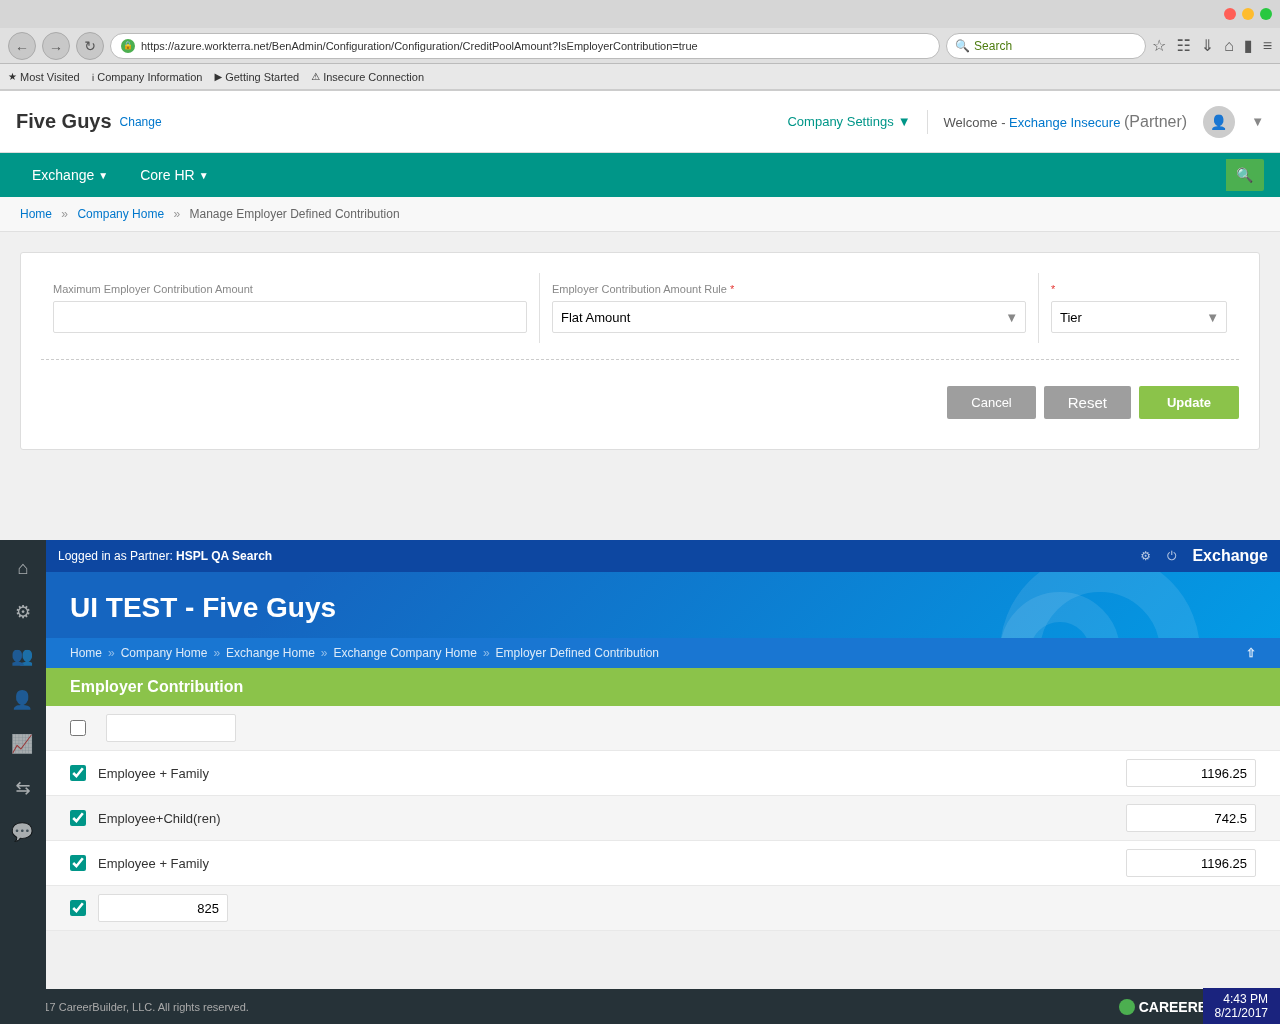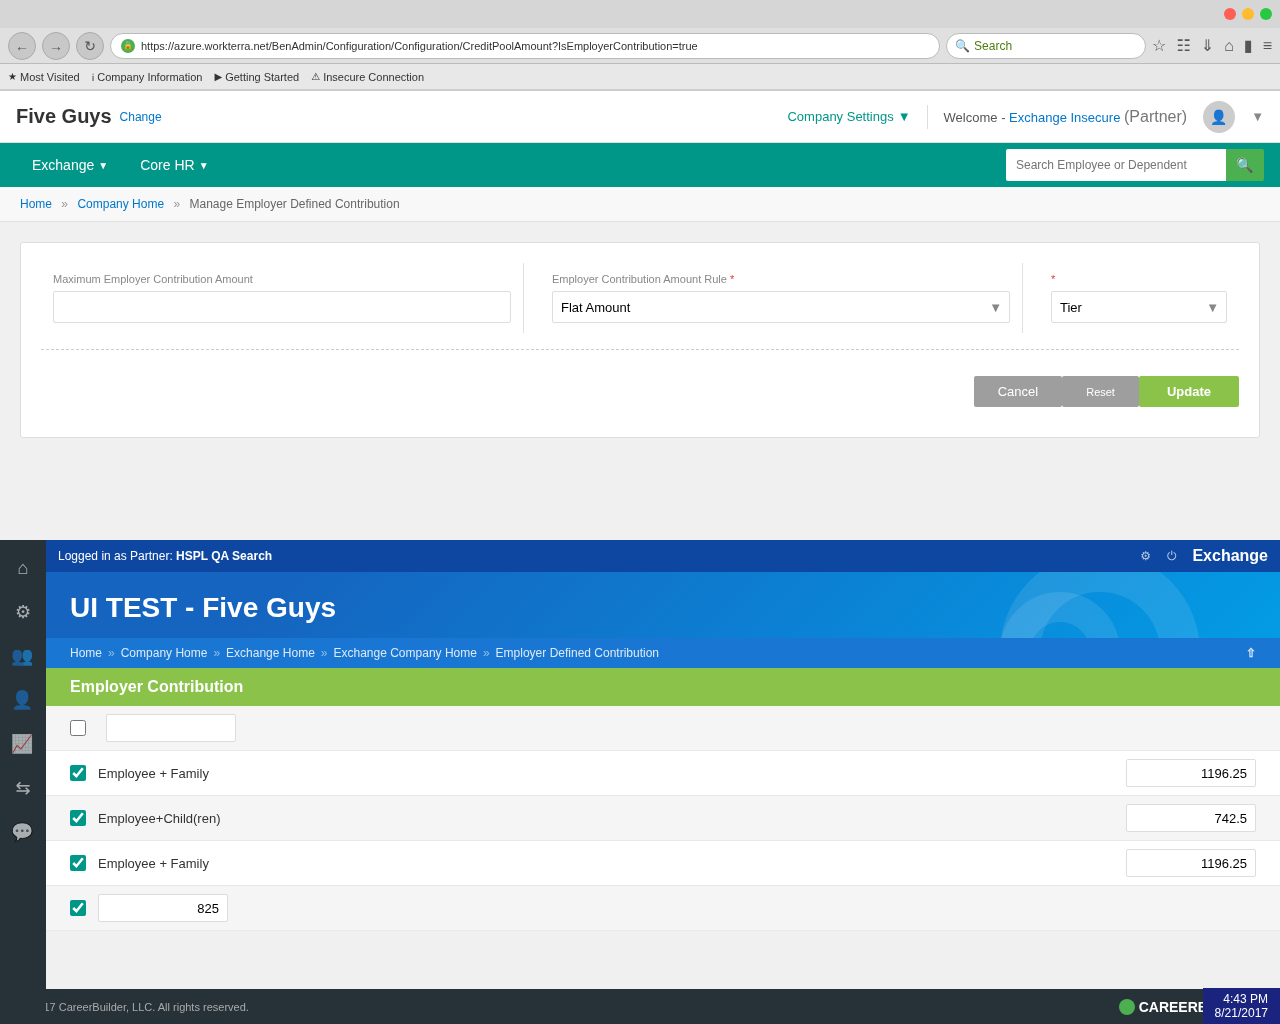--- a/index.html
+++ b/index.html
@@ -21,21 +21,21 @@
     .browser-toolbar-icons { display: flex; gap: 10px; align-items: center; color: #555; }
     .browser-toolbar-icon { font-size: 16px; cursor: pointer; }
     .bookmarks-bar { background: #e8e8e8; height: 26px; display: flex; align-items: center; padding: 0 8px; gap: 12px; border-bottom: 1px solid #ccc; font-size: 11px; color: #333; }
     .bookmark-item { display: flex; align-items: center; gap: 3px; cursor: pointer; color: #333; }
     .bookmark-icon { font-size: 10px; }
 
     
     .app-wrapper { height: calc(1024px - 90px); display: flex; flex-direction: column; }
 
     
-    .app-header { background: white; height: 52px; display: flex; align-items: center; padding: 0 16px; border-bottom: 1px solid #ddd; }
+    .app-header { background: white; height: 62px; display: flex; align-items: center; padding: 0 16px; border-bottom: 1px solid #ddd; }
     .company-name { font-size: 20px; font-weight: bold; color: #333; margin-right: 8px; }
     .change-link { color: #0077cc; font-size: 12px; cursor: pointer; }
     .header-right { margin-left: auto; display: flex; align-items: center; gap: 16px; }
     .company-settings-btn { color: #009688; font-size: 13px; display: flex; align-items: center; gap: 4px; cursor: pointer; border: none; background: none; }
     .header-divider { width: 1px; height: 24px; background: #ddd; }
     .welcome-text { font-size: 13px; color: #555; }
     .exchange-partner { color: #0077cc; cursor: pointer; }
     .partner-badge { color: #777; font-size: 16px; }
     .avatar-circle { width: 32px; height: 32px; border-radius: 50%; background: #ccc; display: flex; align-items: center; justify-content: center; font-size: 14px; color: #666; }
 
@@ -47,39 +47,39 @@
     .nav-search-btn { width: 38px; height: 32px; background: #4caf50; border: none; cursor: pointer; display: flex; align-items: center; justify-content: center; color: white; font-size: 14px; border-radius: 0 2px 2px 0; }
 
     
     .breadcrumb { padding: 10px 20px; font-size: 12px; color: #666; background: #f8f8f8; border-bottom: 1px solid #e0e0e0; }
     .breadcrumb a { color: #0077cc; cursor: pointer; text-decoration: none; }
     .breadcrumb-sep { margin: 0 6px; color: #999; }
 
     
     .main-content { flex: 1; padding: 20px; background: #f0f0f0; overflow-y: auto; }
     .form-card { background: white; border: 1px solid #ddd; border-radius: 3px; padding: 20px; margin-bottom: 20px; }
-    .form-row { display: flex; gap: 16px; }
+    .form-row { display: flex; gap: 0; }
     .form-field { flex: 1; padding: 10px 12px; border-right: 1px solid #e0e0e0; }
     .form-field:last-child { border-right: none; }
     .form-label { font-size: 11px; color: #888; margin-bottom: 6px; }
     .form-input { width: 100%; height: 32px; border: 1px solid #ddd; border-radius: 2px; padding: 0 8px; font-size: 13px; background: white; }
     .form-input::placeholder { color: #bbb; }
     .form-select-wrap { position: relative; display: flex; align-items: center; }
     .form-select { width: 100%; height: 32px; border: 1px solid #ddd; border-radius: 2px; padding: 0 8px; font-size: 13px; background: white; appearance: none; cursor: pointer; }
     .select-arrow { position: absolute; right: 8px; pointer-events: none; color: #888; }
 
     .flat-amount-section { margin-top: 0; }
     .flat-amount-field { padding: 16px 12px; border: none; }
     .flat-amount-input { width: 380px; height: 36px; border: 1px solid #ddd; border-radius: 2px; padding: 0 10px; font-size: 13px; background: white; }
 
     .dashed-divider { border: none; border-top: 1px dashed #ccc; margin: 16px 0; }
 
-    .action-buttons { display: flex; justify-content: flex-end; gap: 0; padding: 10px 0; }
+    .action-buttons { display: flex; justify-content: flex-end; gap: 8px; padding: 10px 0; }
     .btn-cancel { background: #9e9e9e; color: white; border: none; padding: 8px 24px; border-radius: 2px; font-size: 13px; cursor: pointer; }
-    .btn-reset { background: #9e9e9e; color: white; border: none; padding: 8px 24px; border-radius: 2px; font-size: 11px; cursor: pointer; }
+    .btn-reset { background: #9e9e9e; color: white; border: none; padding: 8px 24px; border-radius: 2px; font-size: 15px; cursor: pointer; }
     .btn-update { background: #8bc34a; color: white; border: none; padding: 8px 28px; border-radius: 2px; font-size: 13px; cursor: pointer; font-weight: bold; }
 
     
     .app-footer { background: #263238; color: #aaa; font-size: 11px; padding: 10px 20px; display: flex; align-items: center; justify-content: space-between; }
     .careerbuilder-logo { color: white; font-size: 14px; font-weight: bold; display: flex; align-items: center; gap: 4px; }
     .cb-dot { width: 16px; height: 16px; background: #4caf50; border-radius: 50%; display: inline-block; }
 
     
     .bottom-panel { background: #1565c0; color: white; flex-shrink: 0; }
     .bottom-panel-topbar { background: #0d47a1; height: 32px; display: flex; align-items: center; padding: 0 12px; font-size: 12px; gap: 16px; }
@@ -178,21 +178,20 @@
   <div class="nav-bar">
     <div class="nav-item">
       <span>Exchange</span>
       <span style="font-size:10px;">▼</span>
     </div>
     <div class="nav-item">
       <span>Core HR</span>
       <span style="font-size:10px;">▼</span>
     </div>
     <div class="nav-search">
-      <input class="nav-search-input" type="text" placeholder="Search Employee or Dependent" style="">
       <button class="nav-search-btn">
         <span>🔍</span>
       </button>
     </div>
   </div>
 
   <div class="breadcrumb">
     <a>Home</a>
     <span class="breadcrumb-sep">»</span>
     <a>Company Home</a>

